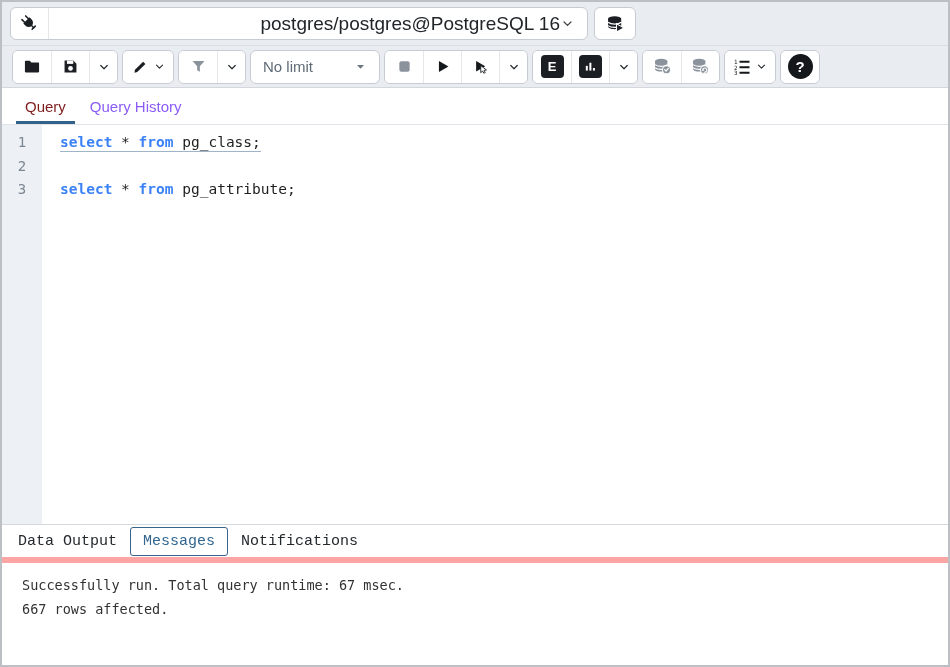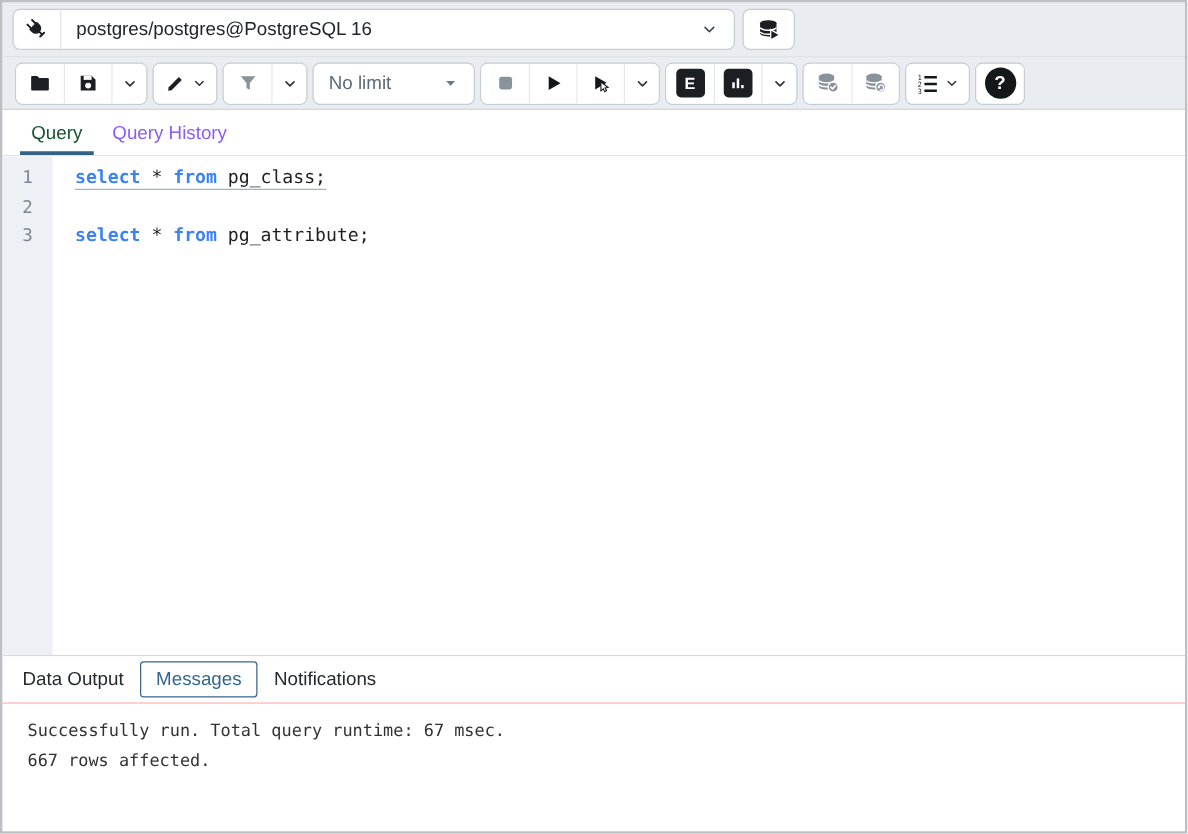--- a/index.html
+++ b/index.html
@@ -31,22 +31,22 @@
     display: flex; align-items: center;
     cursor: pointer;
   }
   .conn-icon-box {
     width: 38px; height: 100%; flex: none;
     display: flex; align-items: center; justify-content: center;
     border-right: 1px solid #e4e7ea;
   }
   .conn-label {
     flex: 1; padding-left: 12px;
-    font-size: 15px; color: #212529;
-    white-space: nowrap; overflow: hidden;
+    font-size: 19px; color: #212529;
+    white-space: nowrap; overflow: hidden; text-align: right;
   }
   .conn-chevron { margin-right: 12px; display:flex; }
   .db-btn {
     width: 42px; height: 33px; flex: none;
     background: #fff; border: 1px solid #c6ccd2; border-radius: 6px;
     display: flex; align-items: center; justify-content: center;
     cursor: pointer;
   }
 
   
@@ -99,21 +99,21 @@
     border-bottom: 1px solid #e0e3e7;
     display: flex; align-items: stretch;
     padding-left: 14px; gap: 6px;
   }
   .qtab {
     display: flex; align-items: center;
     padding: 0 9px;
     font-size: 15px; color: #8b5cf6;
     cursor: pointer;
   }
-  .qtab.active { color: #14532d; box-shadow: inset 0 -3px 0 #32628a; }
+  .qtab.active { color: #7f1d1d; box-shadow: inset 0 -3px 0 #32628a; }
 
   
   .editor {
     flex: 1;
     display: flex;
     background: #fff;
     border-bottom: 1px solid #d5d9dd;
     overflow: hidden;
     font-family: "DejaVu Sans Mono", monospace;
     font-size: 14.5px; line-height: 23.5px;
@@ -135,23 +135,23 @@
     white-space: pre;
   }
   .tok-keyword { color: #3b82f6; font-weight: bold; }
   .tok-plain { color: #1f1f1f; }
   .exec-underline { border-bottom: 1px solid #9fb4c7; padding-bottom: 1px; }
 
   
   .output-tabbar {
     height: 38px; flex: none;
     background: #fff;
-    border-bottom: 1px solid #fca5a5;
-    display: flex; align-items: center;
-    padding-left: 14px; gap: 11px;
+    border-bottom: 6px solid #fca5a5;
+    display: flex; align-items: center;
+    padding-left: 14px; gap: 11px; font-family: Liberation Mono, monospace;
   }
   .otab {
     font-size: 15px; color: #24292e;
     padding: 5px 2px; cursor: pointer;
   }
   .otab.active {
     color: #326690;
     border: 1px solid #39648c; border-radius: 3px;
     padding: 5px 12px;
   }

